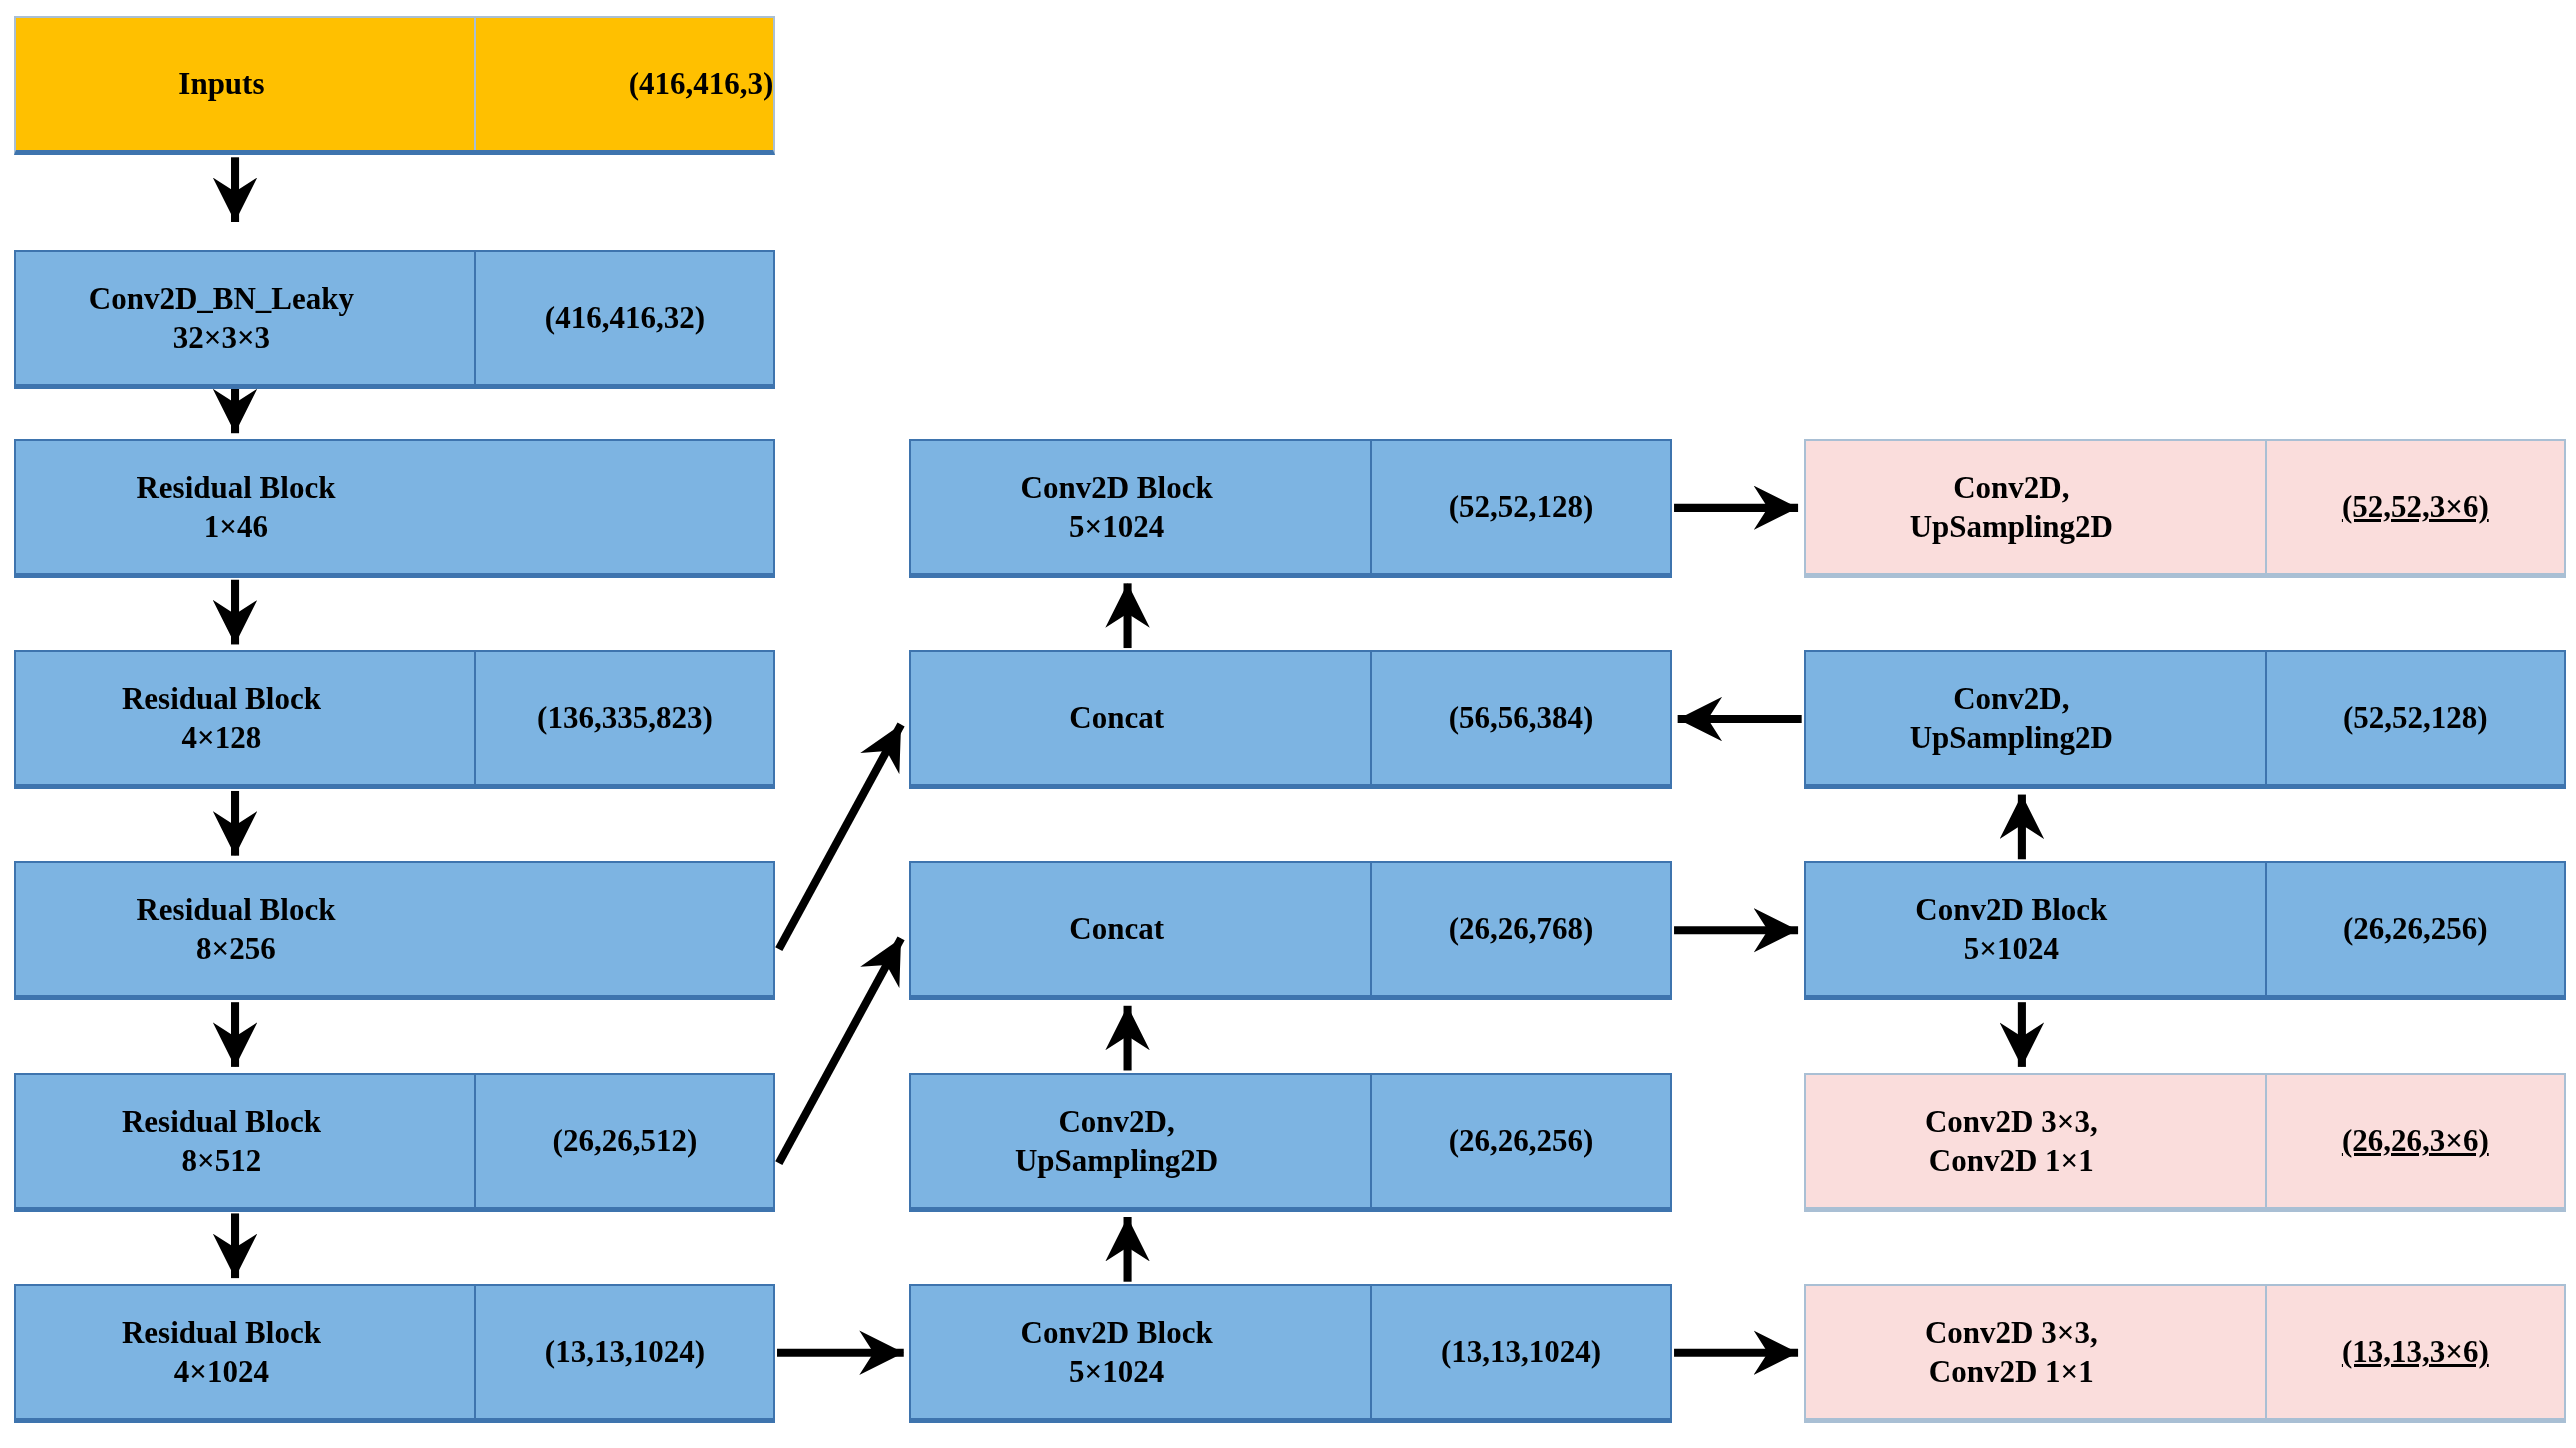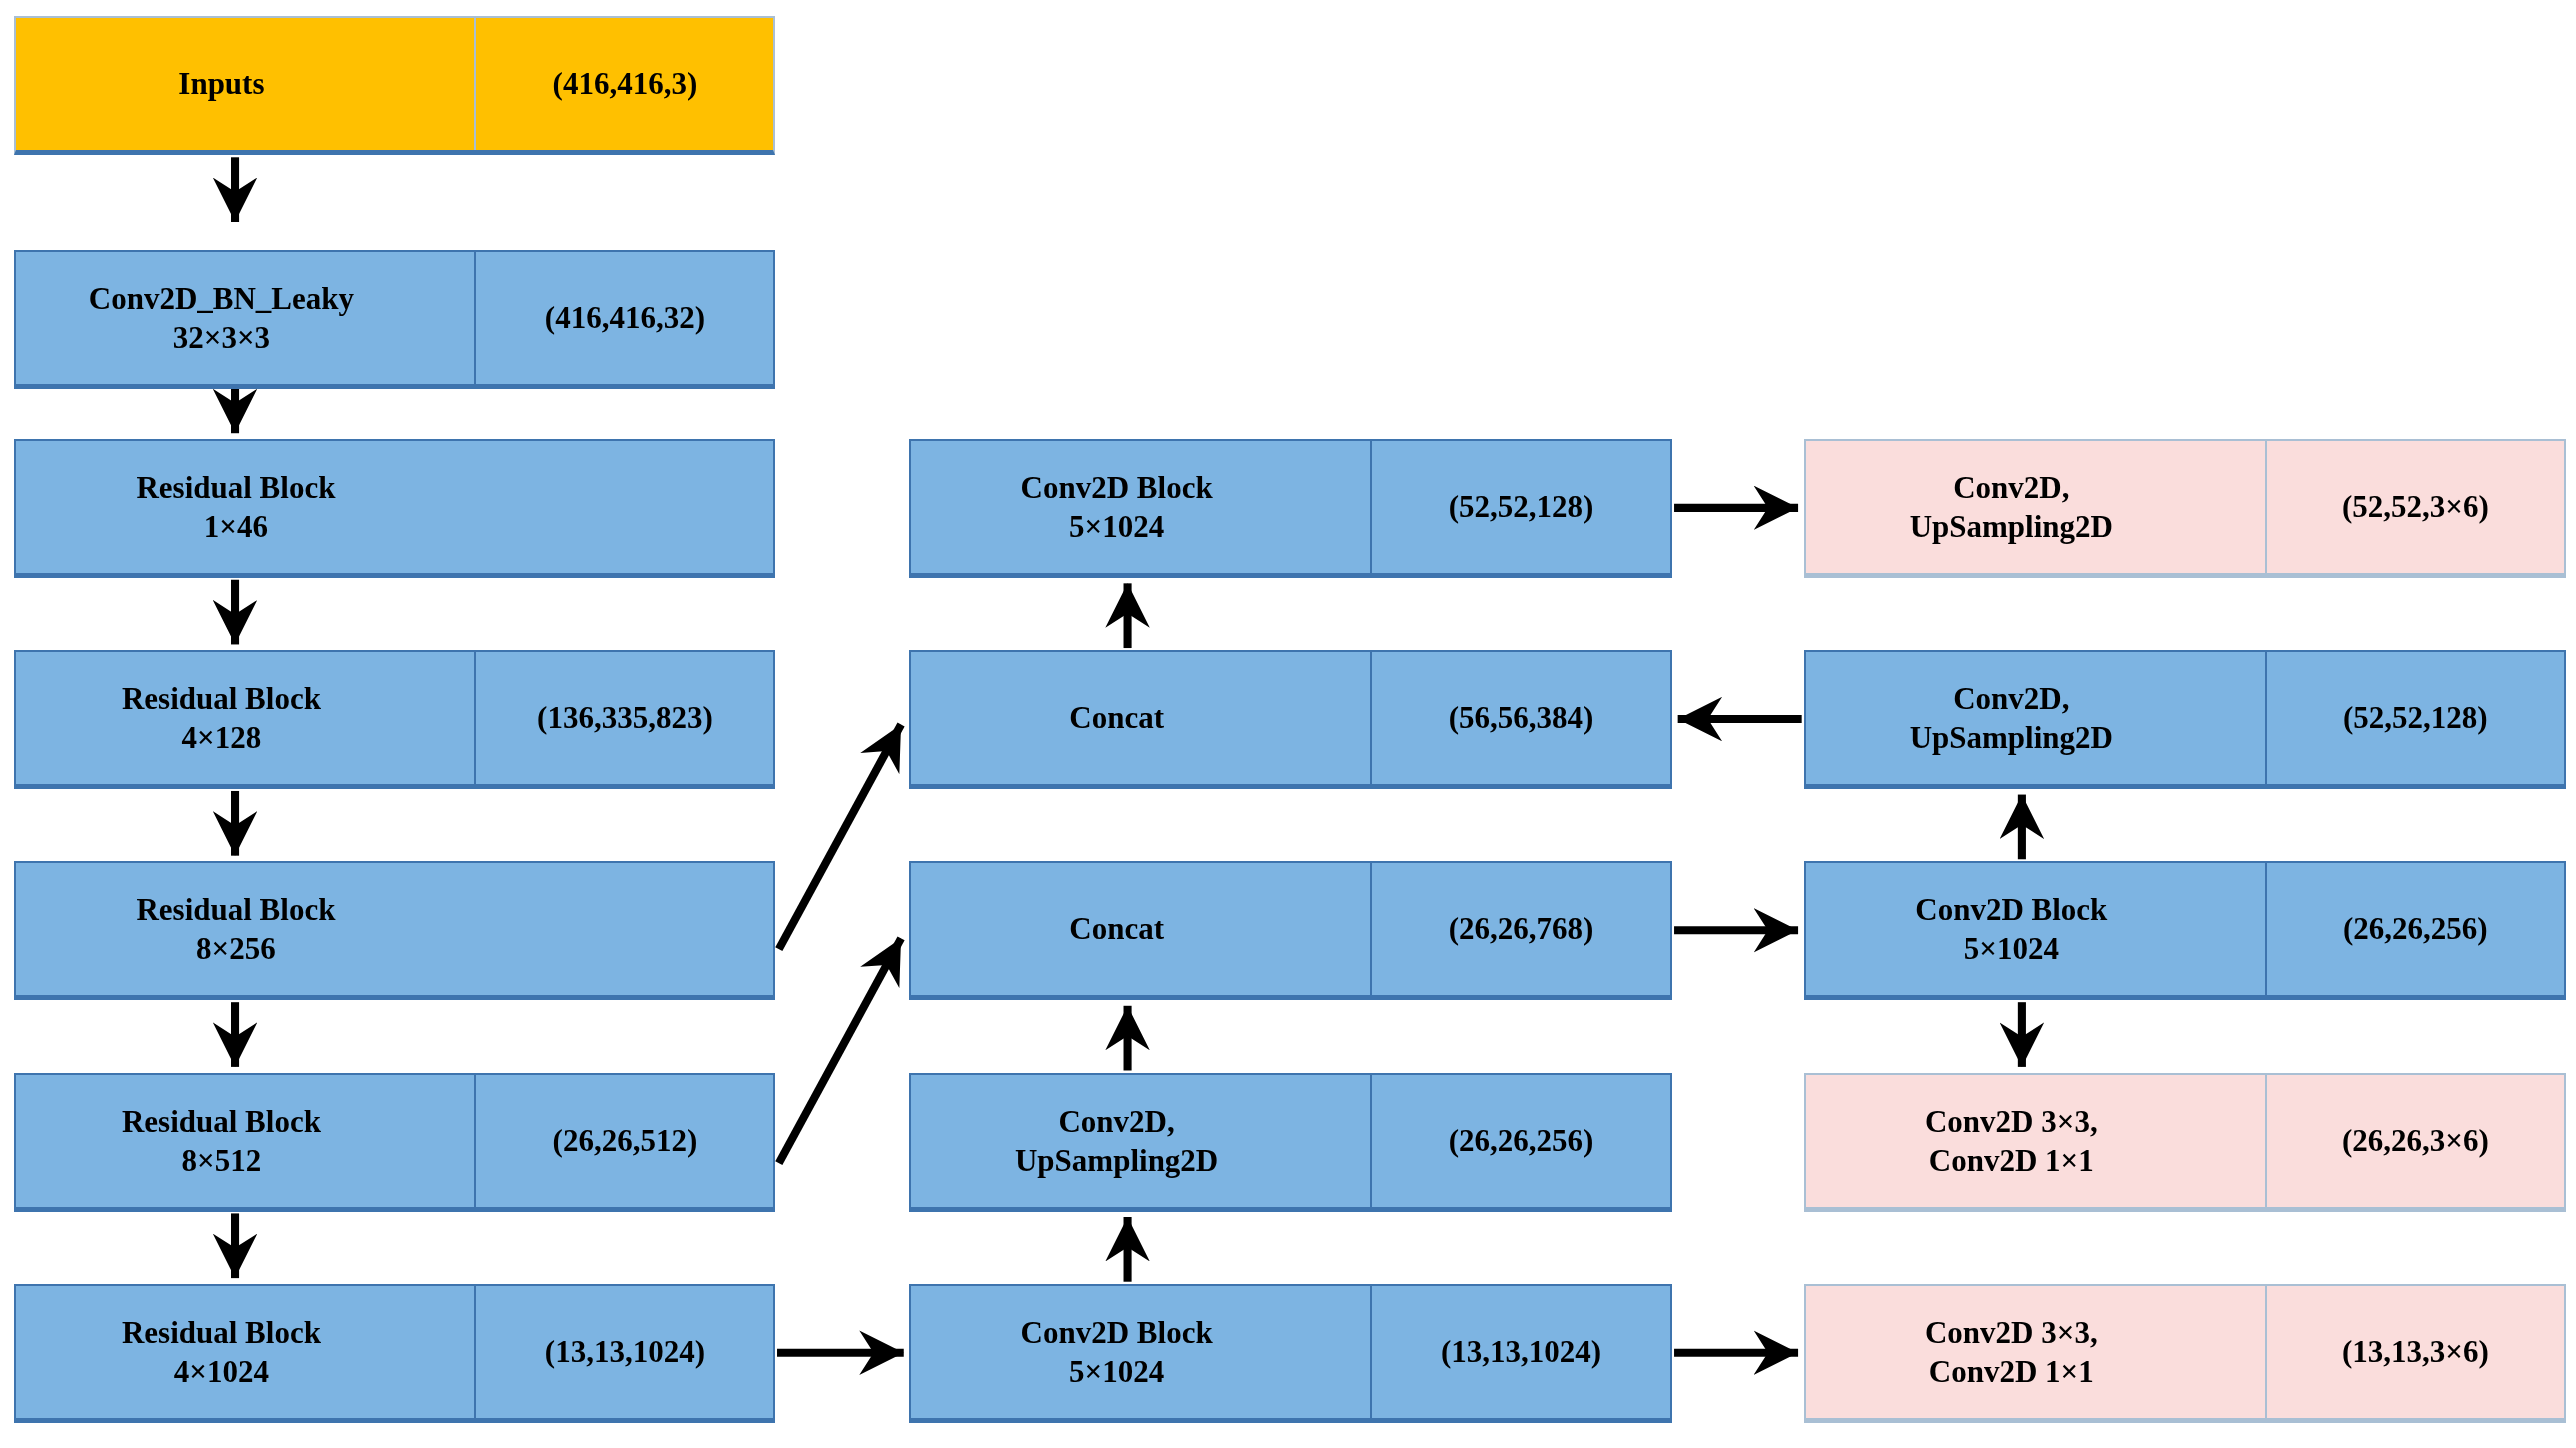--- a/index.html
+++ b/index.html
@@ -32,23 +32,23 @@
     background:var(--main-fill);
     gap:48px;
   }
   .node .cell{
     display:flex;flex-direction:column;align-items:center;justify-content:center;
     text-align:center;font-size:31px;line-height:1.26;white-space:nowrap;
   }
   .node .label-cell{width:58%;}
   .node .value-cell{width:42%;border-left:2.7px solid var(--border-dark);}
   .node.c-input{background:var(--input-fill);border-color:var(--border-light);border-bottom-color:var(--border-dark);}
-  .node.c-input .value-cell{border-left-color:var(--border-light);}
+  .node.c-input .value-cell{border-left-color:var(--border-light);align-items:flex-end;}
   .node.c-head{background:var(--head-fill);border-color:var(--border-light);}
-  .node.c-head .value-cell{border-left-color:var(--border-light);}
+  .node.c-head .value-cell{border-left-color:var(--border-light);text-decoration:underline;}
   .line:empty{display:none;}
 </style>
 </head>
 <body>
 
 <div class="canvas">
 
   <svg class="arrows-layer" viewBox="0 0 2865 1611" xmlns="http://www.w3.org/2000/svg">
     <defs>
       <marker id="ah" viewBox="0 0 10 10" refX="10" refY="5" markerUnits="strokeWidth" markerWidth="5.5" markerHeight="5.5" orient="auto">

